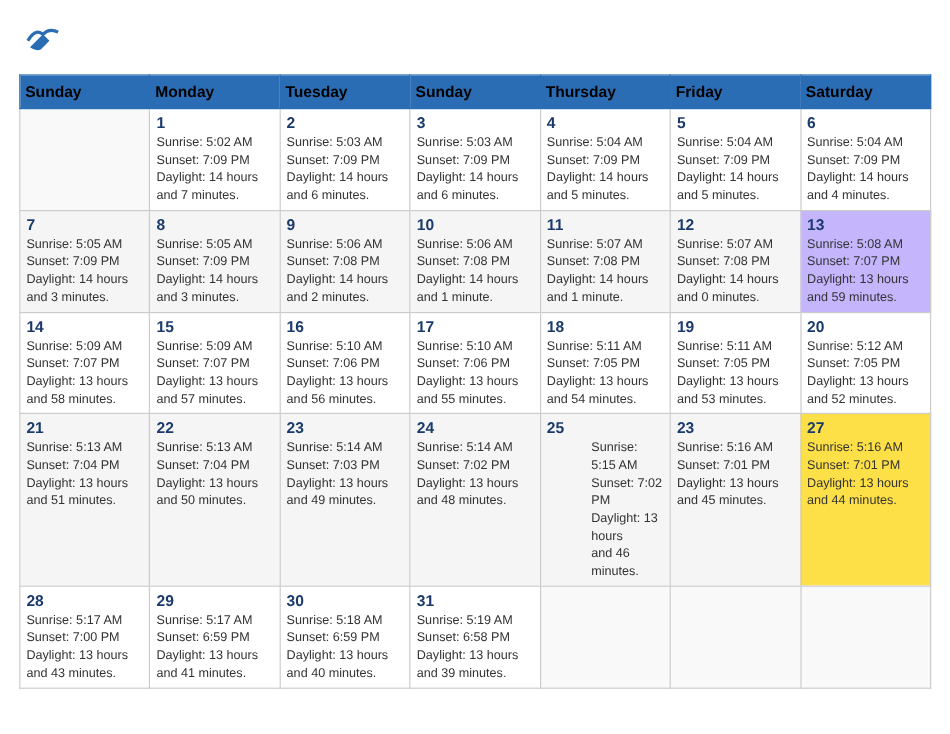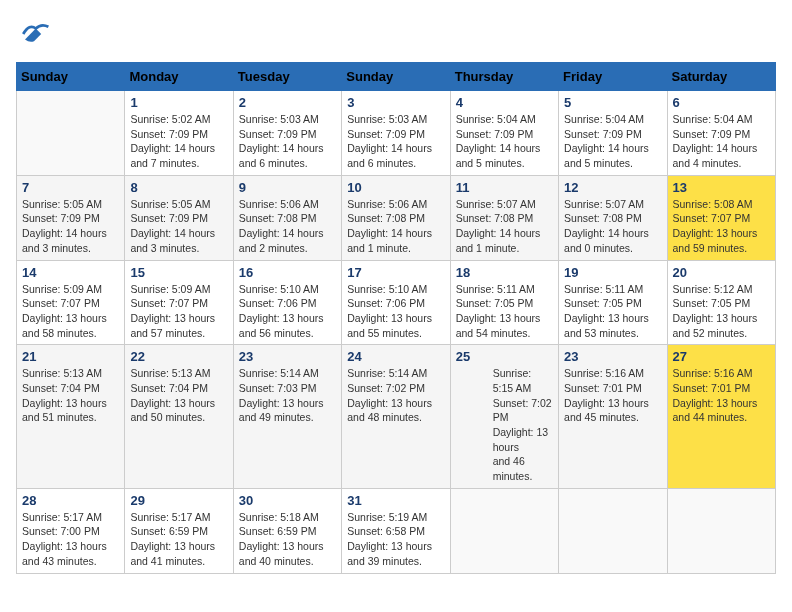--- a/index.html
+++ b/index.html
@@ -207,21 +207,21 @@
 Daylight: 14 hours
 and 1 minute.</div>
         </td>
         <td style="background: rgb(245, 245, 245);">
           <span class="day-num">12</span>
           <div class="day-info" style="white-space: pre-line;">Sunrise: 5:07 AM
 Sunset: 7:08 PM
 Daylight: 14 hours
 and 0 minutes.</div>
         </td>
-        <td style="background: #fde047; margin-left: 10px;">
+        <td style="background: #c4b5fd; margin-left: 10px;">
           <span class="day-num">13</span>
           <div class="day-info" style="white-space: pre-line;">Sunrise: 5:08 AM
 Sunset: 7:07 PM
 Daylight: 13 hours
 and 59 minutes.</div>
         </td>
       </tr>
       <tr>
         <td style="background: rgb(255, 255, 255);">
           <span class="day-num">14</span>

